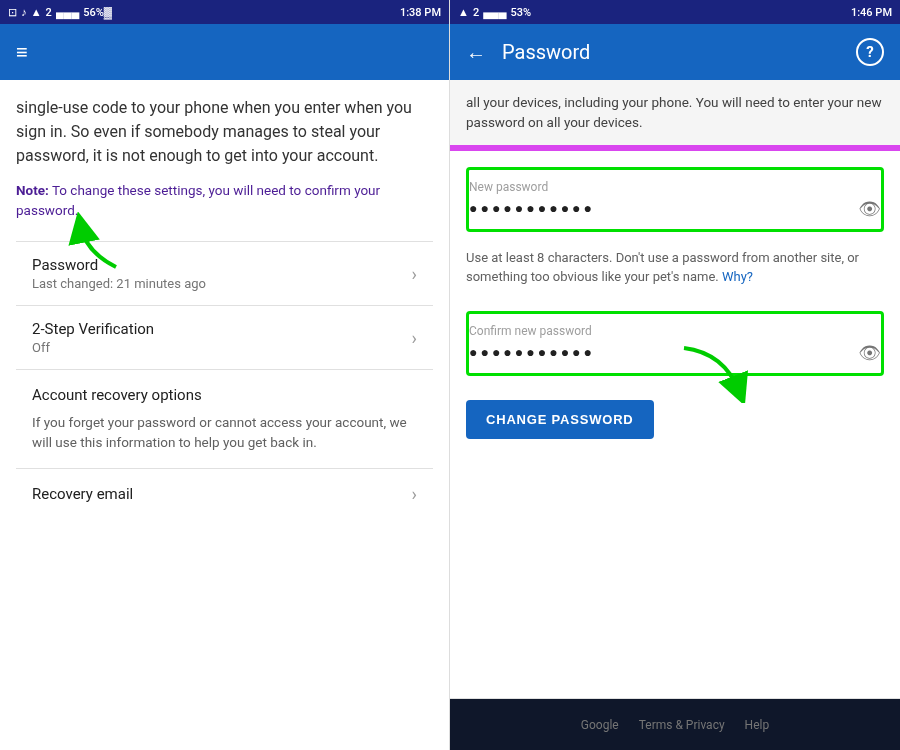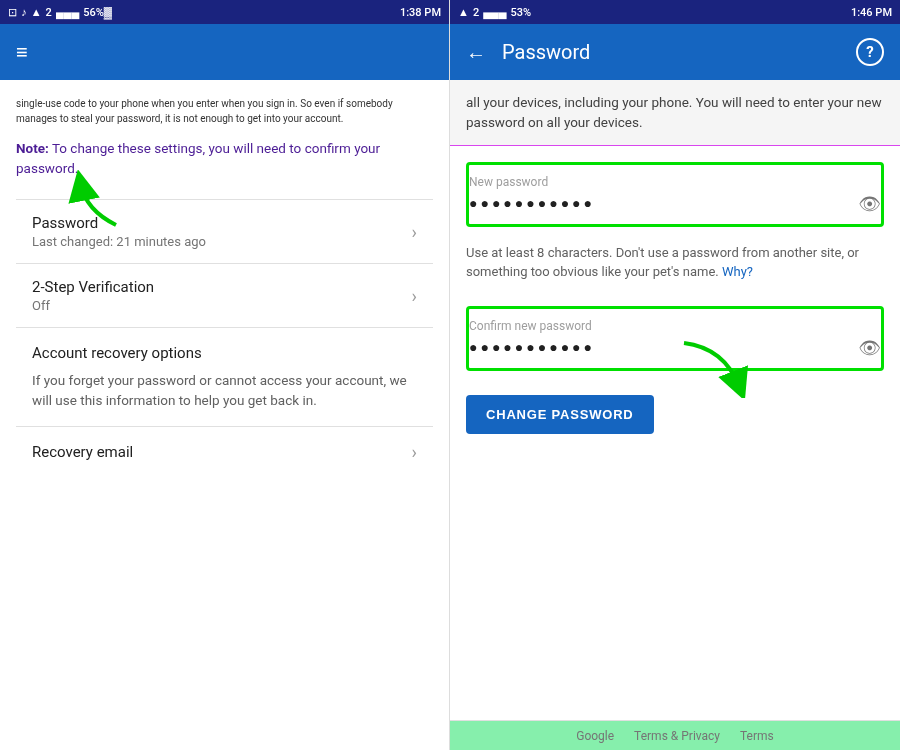--- a/index.html
+++ b/index.html
@@ -60,21 +60,21 @@
       color: white;
       font-size: 20px;
       font-weight: 400;
     }
     .panel-left .content {
       flex: 1;
       overflow: hidden;
       padding: 16px;
     }
     .panel-left .content .intro-text {
-      font-size: 10px;
+      font-size: 16px;
       color: #333;
       line-height: 1.5;
       margin-bottom: 12px;
     }
     .panel-left .content .note-text {
       font-size: 13.5px;
       color: #4c1d95;
       line-height: 1.5;
       margin-bottom: 20px;
     }
@@ -165,21 +165,21 @@
       justify-content: center;
       font-size: 15px;
       font-weight: 700;
     }
     .panel-right .info-box {
       background: #f5f5f5;
       padding: 12px 16px;
       font-size: 13.5px;
       color: #424242;
       line-height: 1.5;
-      border-bottom: 1px solid #d946ef;
+      border-bottom: 6px solid #d946ef;
     }
     .panel-right .content {
       flex: 1;
       padding: 0 16px;
       overflow: hidden;
     }
 
     
     .password-field-wrapper {
       border: 3px solid #00e000;
@@ -245,22 +245,22 @@
       letter-spacing: 0.8px;
       padding: 12px 20px;
       border: none;
       border-radius: 4px;
       cursor: pointer;
       text-transform: uppercase;
     }
 
     
     .footer {
-      height: 30px;
-      background: #86efac;
+      height: 52px;
+      background: #0f172a;
       display: flex;
       align-items: center;
       justify-content: center;
       gap: 20px;
       font-size: 12px;
       color: #757575;
       border-top: 1px solid #e0e0e0;
       text-align: right;
     }
     .footer a {
@@ -415,15 +415,15 @@
         </defs>
         <path d="M10 5 Q50 10 65 48" stroke="#00cc00" stroke-width="4" fill="none" marker-end="url(#arrowhead-right)"></path>
       </svg>
       <button class="change-btn">CHANGE PASSWORD</button>
     </div>
   </div>
 
   <div class="footer">
     <a href="#">Google</a>
     <a href="#">Terms &amp; Privacy</a>
-    <a href="#">Terms</a>
+    <a href="#">Help</a>
   </div>
 </div>
 
 </body></html>

